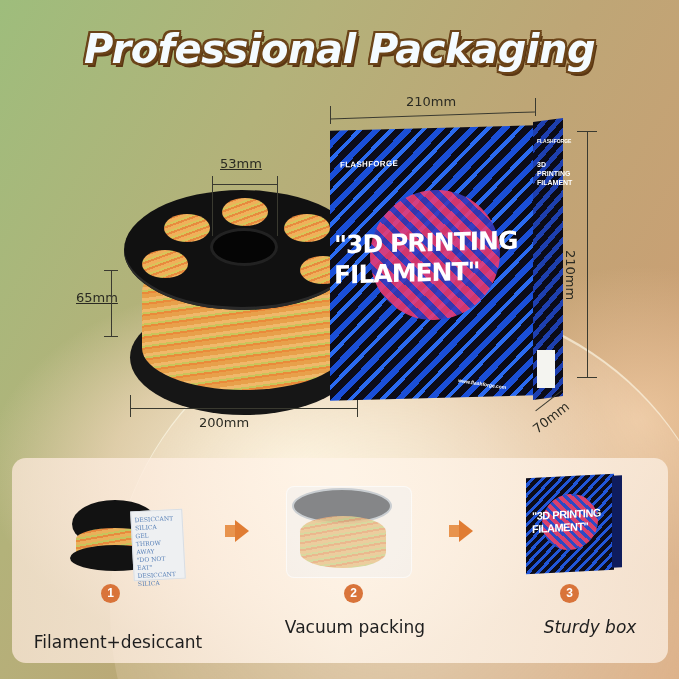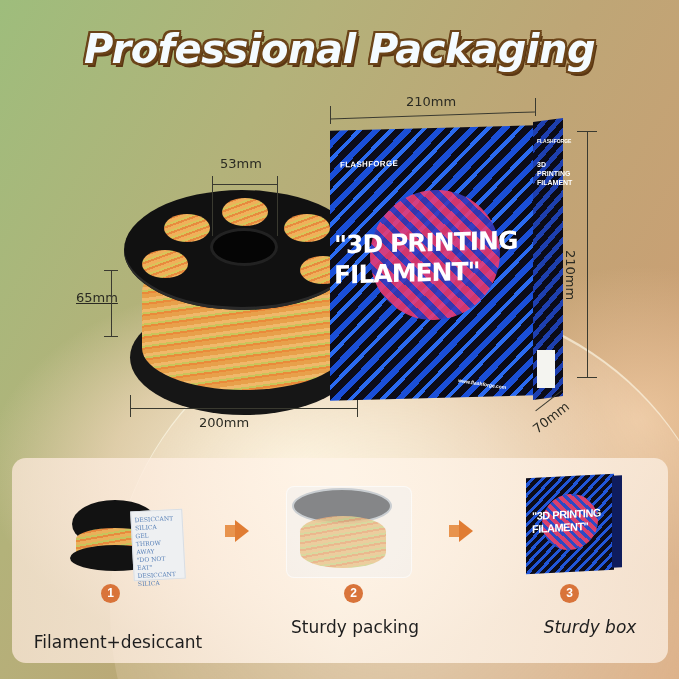--- a/index.html
+++ b/index.html
@@ -149,21 +149,21 @@
   <div class="front-flange">
     <div class="window" style="left:40px;top:24px;"></div>
     <div class="window" style="left:98px;top:8px;"></div>
     <div class="window" style="left:160px;top:24px;"></div>
     <div class="window" style="left:18px;top:60px;"></div>
     <div class="window" style="left:176px;top:66px;"></div>
     <div class="hub"></div>
   </div>
 </div>
 
-<div class="dim-label" style="left:220px;top:156px;">53mm</div>
+<div class="dim-label" style="left:220px;top:156px;text-decoration:underline;">53mm</div>
 <div class="line" style="left:212px;top:184px;width:66px;height:1px;"></div>
 <div class="line" style="left:212px;top:176px;width:1px;height:60px;"></div>
 <div class="line" style="left:277px;top:176px;width:1px;height:60px;"></div>
 
 <div class="dim-label" style="left:76px;top:290px;text-decoration:underline;">65mm</div>
 <div class="line" style="left:111px;top:270px;width:1px;height:66px;"></div>
 <div class="line" style="left:104px;top:270px;width:14px;height:1px;"></div>
 <div class="line" style="left:104px;top:336px;width:14px;height:1px;"></div>
 
 <div class="dim-label" style="left:199px;top:415px;">200mm</div>
@@ -233,18 +233,18 @@
   </div>
   <div class="side"></div>
 </div>
 
 <div class="step" style="left:0;">
   <div class="badge" style="left:101px;top:114px;">1</div>
   <div class="label" style="left:8px;top:162px;">Filament+desiccant</div>
 </div>
 <div class="step" style="left:0;">
   <div class="badge" style="left:344px;top:114px;">2</div>
-  <div class="label" style="left:245px;top:147px;">Sturdy packing</div>
+  <div class="label" style="left:245px;top:147px;">Vacuum packing</div>
 </div>
 <div class="step" style="left:0;">
   <div class="badge" style="left:560px;top:114px;">3</div>
   <div class="label" style="left:480px;top:147px;font-style:italic;">Sturdy box</div>
 </div>
 
 </body></html>

